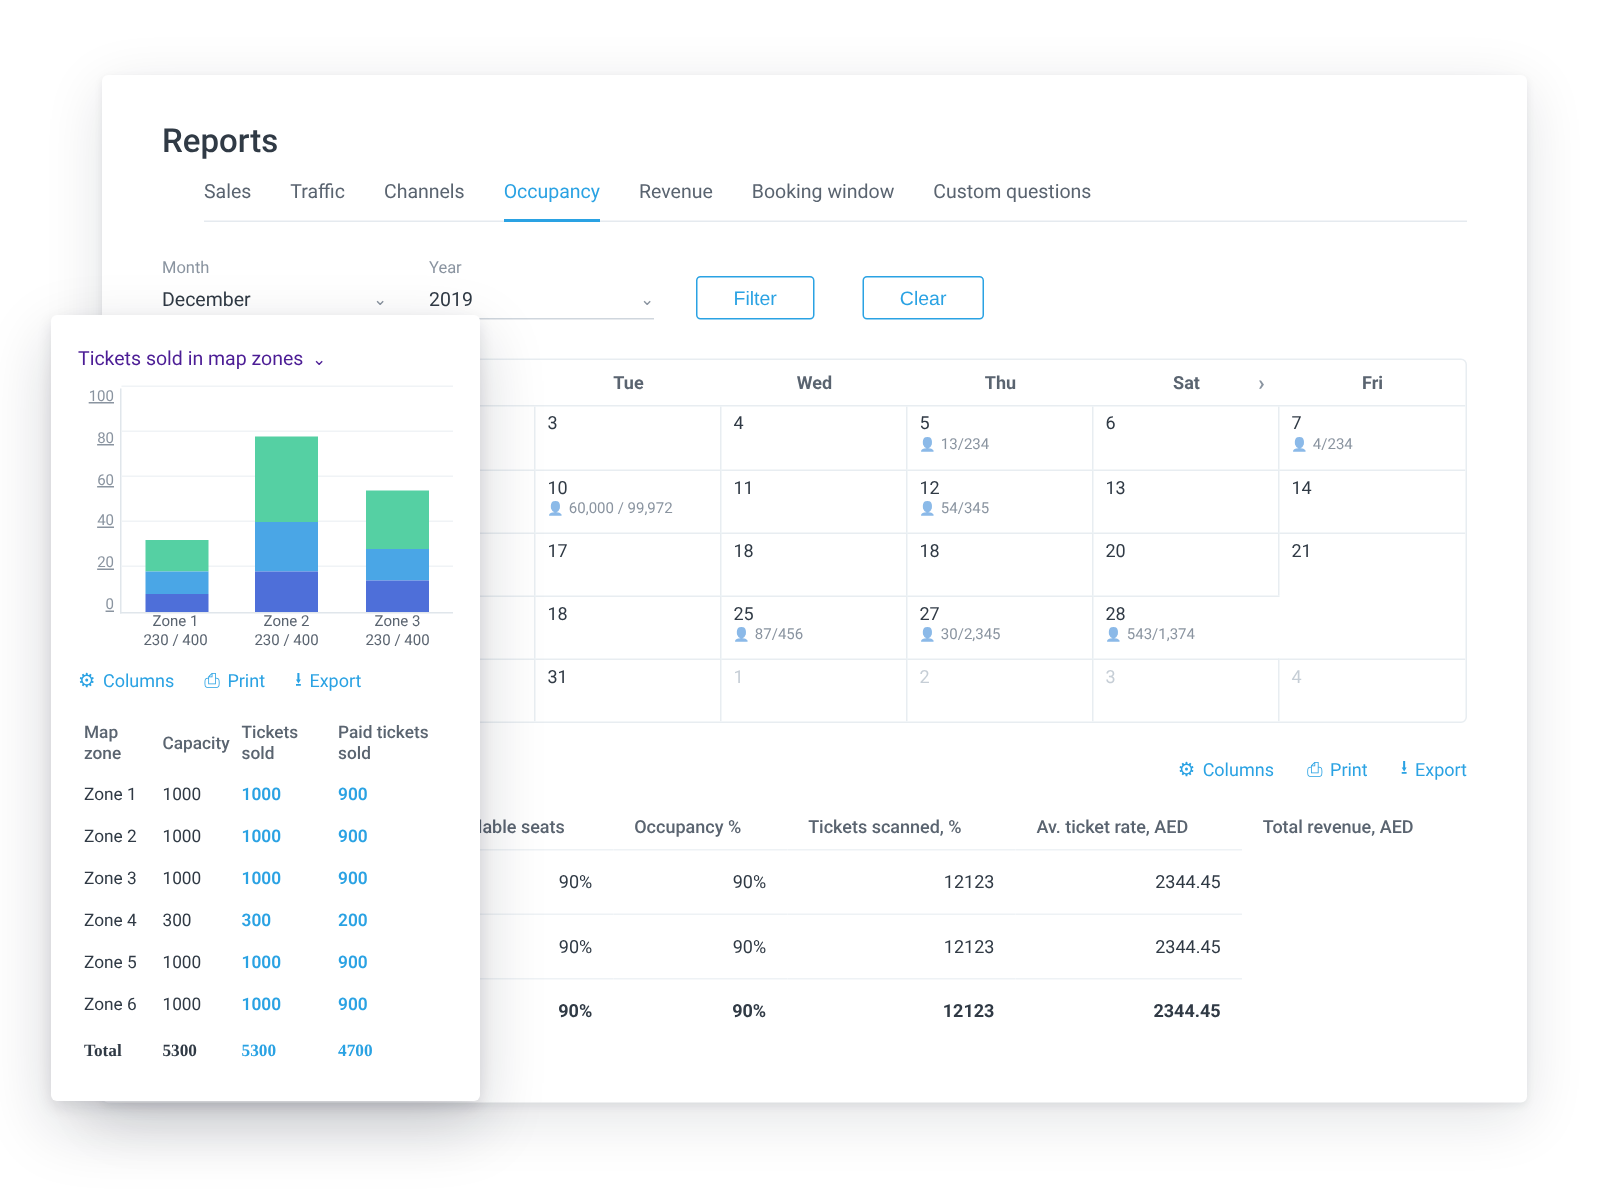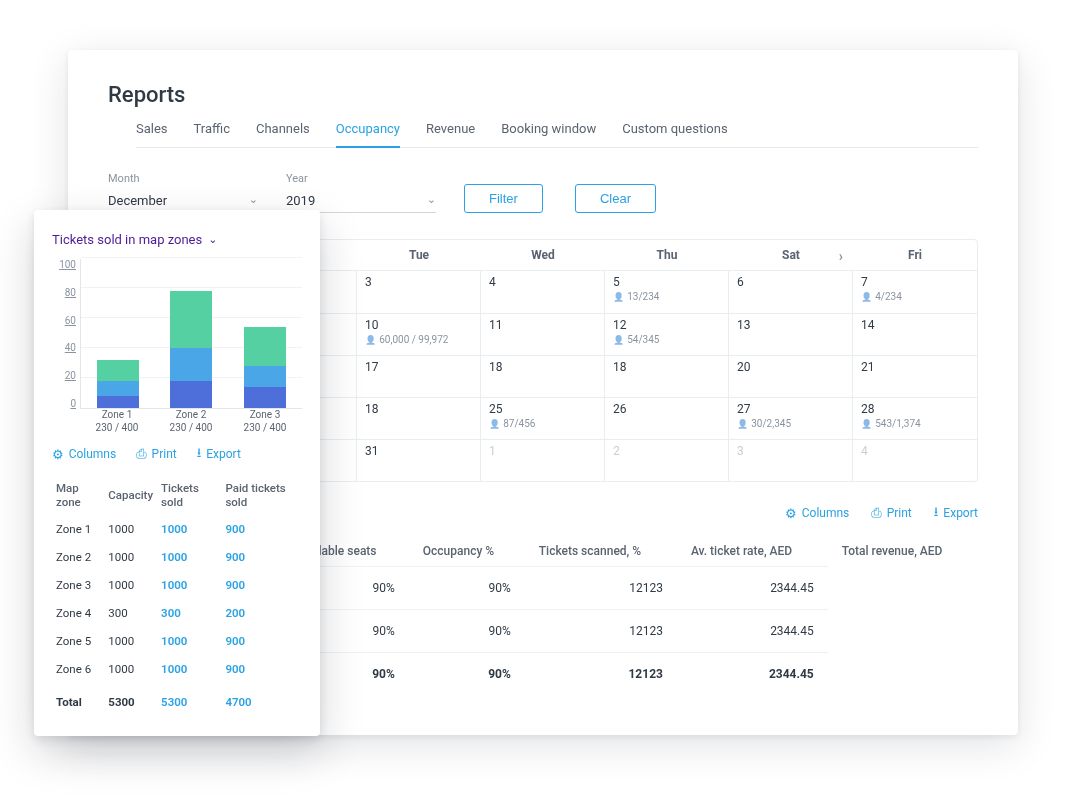--- a/index.html
+++ b/index.html
@@ -89,21 +89,21 @@
   .seg.b{ background:#4aa6e6;}
   .seg.c{ background:#55d0a3;}
   .xl{ position:absolute; left:28px; right:0; bottom:0; height:26px; display:flex; justify-content:space-around;}
   .xl span{ font-size:10px; color:#5a6470; text-align:center; width:70px; line-height:1.25;}
 
   .zone-actions{ display:flex; gap:20px; margin:8px 0 10px; }
 
   table.ztable{ width:100%; border-collapse:collapse; font-size:11.5px;}
   table.ztable th{ text-align:left; font-weight:500; color:#5a6470; padding:6px 4px;}
   table.ztable td{ padding:7px 4px;}
-  table.ztable .tot td{ font-weight:700; padding-top:12px;}
+  table.ztable .tot td{ font-weight:700; padding-top:12px;font-family:Liberation Serif, serif;}
 </style>
 </head>
 <body>
 
 <div class="report-card">
 
   <div class="page-title">Reports</div>
 
   <div class="tabs">
     <div class="tab">Sales</div>
@@ -224,23 +224,20 @@
           </div>
           <div class="cell">
             <div class="d">23</div>
           </div>
           <div class="cell">
             <div class="d">18</div>
           </div>
           <div class="cell">
             <div class="d">25</div>
             <div class="stat">87/456</div>
-          </div>
-          <div class="cell">
-            <div class="d">26</div>
           </div>
           <div class="cell">
             <div class="d">27</div>
             <div class="stat">30/2,345</div>
           </div>
           <div class="cell">
             <div class="d">28</div>
             <div class="stat">543/1,374</div>
           </div>
         </div>

